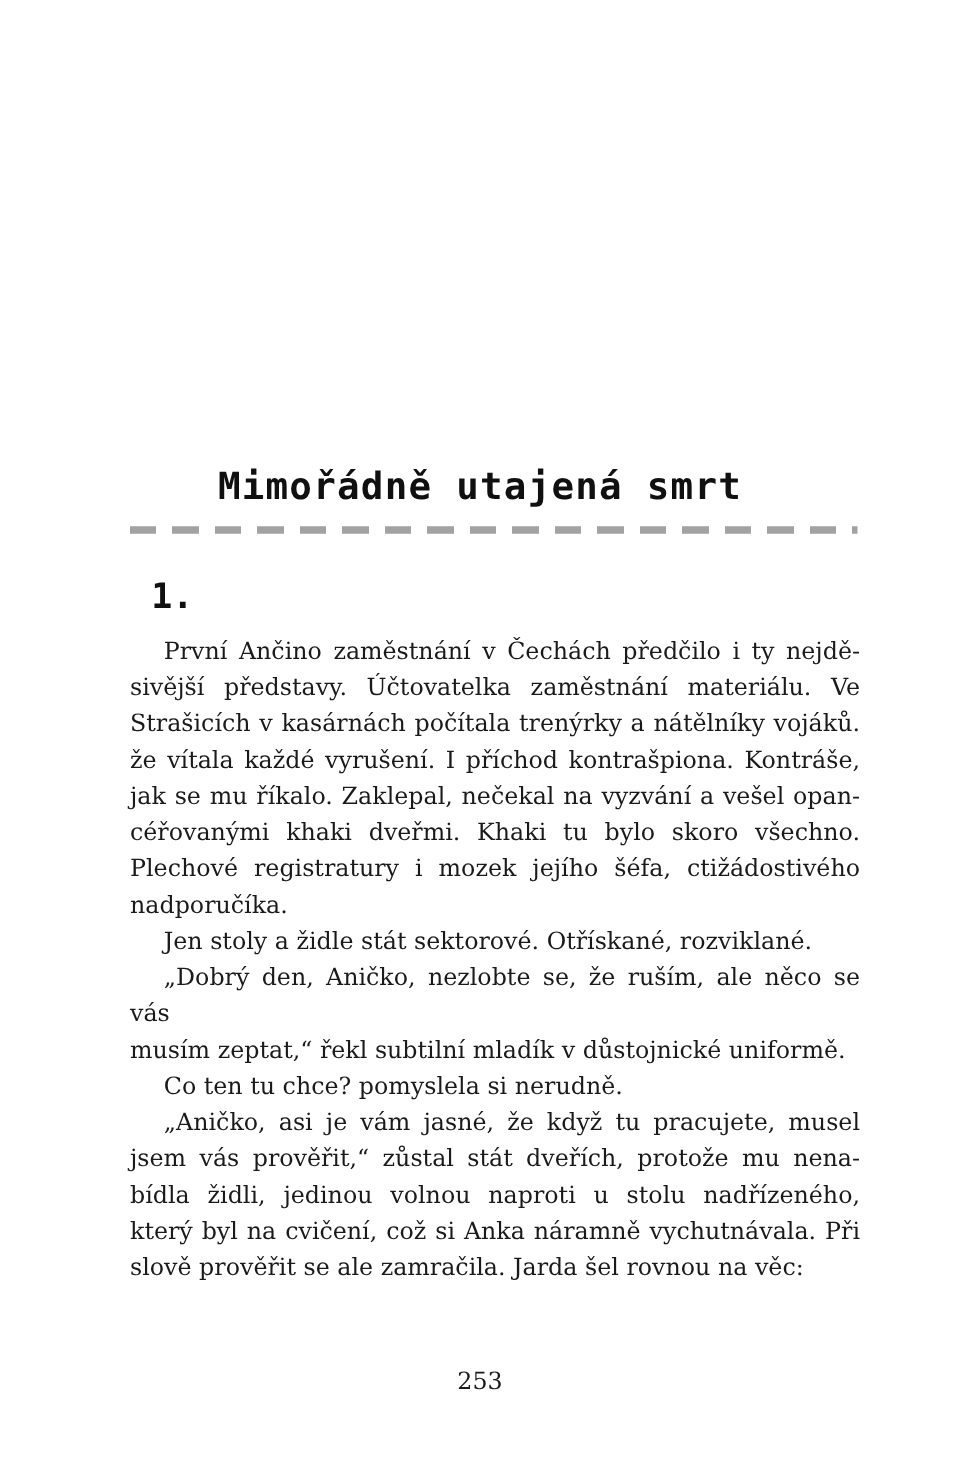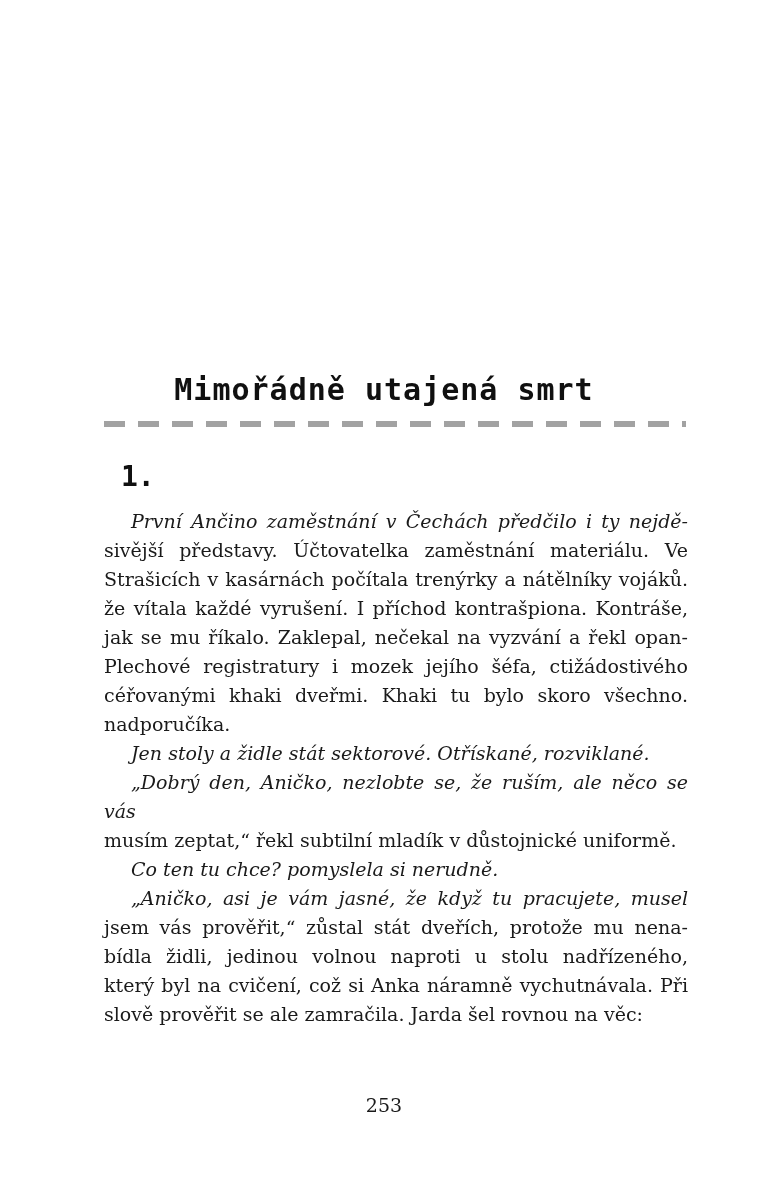--- a/index.html
+++ b/index.html
@@ -58,21 +58,21 @@
     left: 104px;
     width: 584px;
     font-size: 19px;
     line-height: 29px;
     color: #1a1a1a;
   }
   .line {
     text-align: justify;
     text-align-last: justify;
   }
-  .line.first-line { text-indent: 27px; font-style: italic; }
+  .line.first-line { text-indent: 27px; }
   .line.last-line { text-align-last: left; }
   .page-number {
     position: absolute;
     top: 1094px;
     left: 0;
     width: 768px;
     text-align: center;
     font-size: 19px;
     color: #1a1a1a;
   }
@@ -86,23 +86,23 @@
   <div class="divider"></div>
 
   <div class="chapter-number">1.</div>
 
   <div class="body-text">
       <div class="paragraph">
         <div class="line first-line">První Ančino zaměstnání v Čechách předčilo i ty nejdě-</div>
         <div class="line">sivější představy. Účtovatelka zaměstnání materiálu. Ve</div>
         <div class="line">Strašicích v kasárnách počítala trenýrky a nátělníky vojáků.</div>
         <div class="line">že vítala každé vyrušení. I příchod kontrašpiona. Kontráše,</div>
-        <div class="line">jak se mu říkalo. Zaklepal, nečekal na vyzvání a řekl opan-</div>
+        <div class="line">jak se mu říkalo. Zaklepal, nečekal na vyzvání a vešel opan-</div>
+        <div class="line">céřovanými khaki dveřmi. Khaki tu bylo skoro všechno.</div>
         <div class="line">Plechové registratury i mozek jejího šéfa, ctižádostivého</div>
-        <div class="line">céřovanými khaki dveřmi. Khaki tu bylo skoro všechno.</div>
         <div class="line last-line">nadporučíka.</div>
       </div>
       <div class="paragraph">
         <div class="line first-line last-line">Jen stoly a židle stát sektorové. Otřískané, rozviklané.</div>
       </div>
       <div class="paragraph">
         <div class="line first-line">„Dobrý den, Aničko, nezlobte se, že ruším, ale něco se vás</div>
         <div class="line last-line">musím zeptat,“ řekl subtilní mladík v důstojnické uniformě.</div>
       </div>
       <div class="paragraph">

